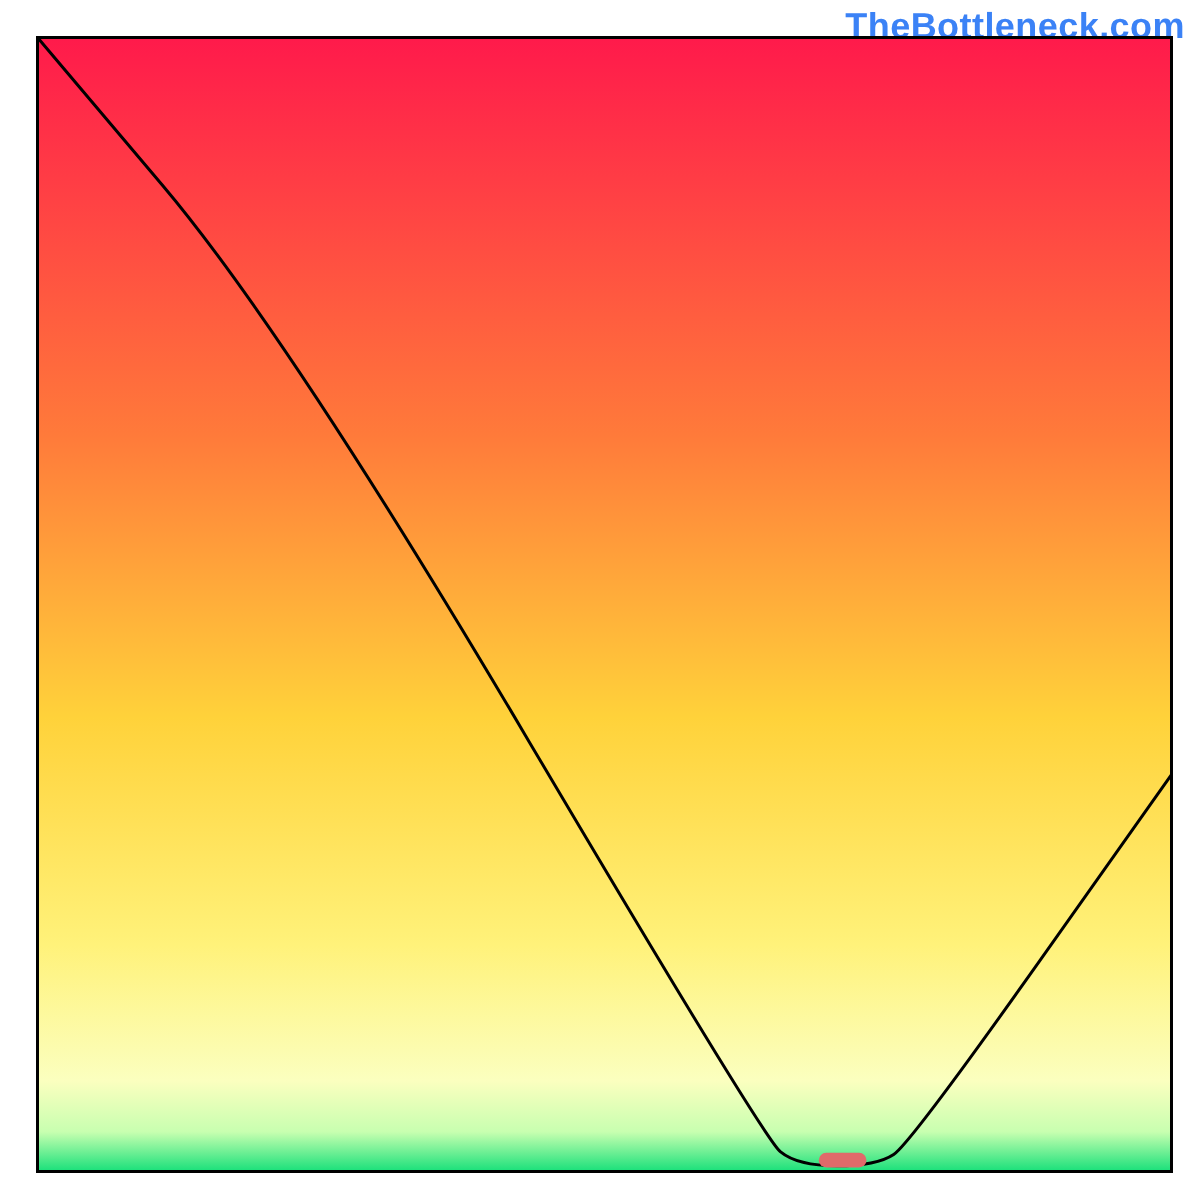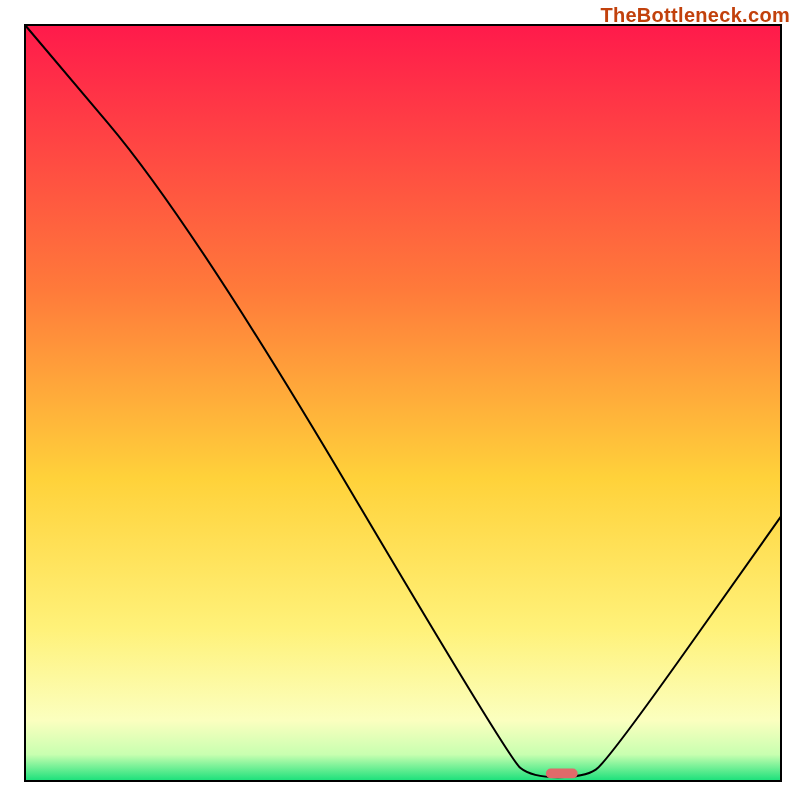--- a/index.html
+++ b/index.html
@@ -12,23 +12,23 @@
   }
   .container {
     position: relative;
     width: 800px;
     height: 800px;
   }
   .watermark {
     position: absolute;
     top: 4px;
     right: 10px;
-    font-size: 20px;
+    font-size: 24px;
     font-weight: bold;
-    color: #c2410c;
+    color: #3b82f6;
     letter-spacing: 0.3px;
   }
   svg {
     position: absolute;
     top: 0;
     left: 0;
   }
 </style>
 </head>
 <body>

